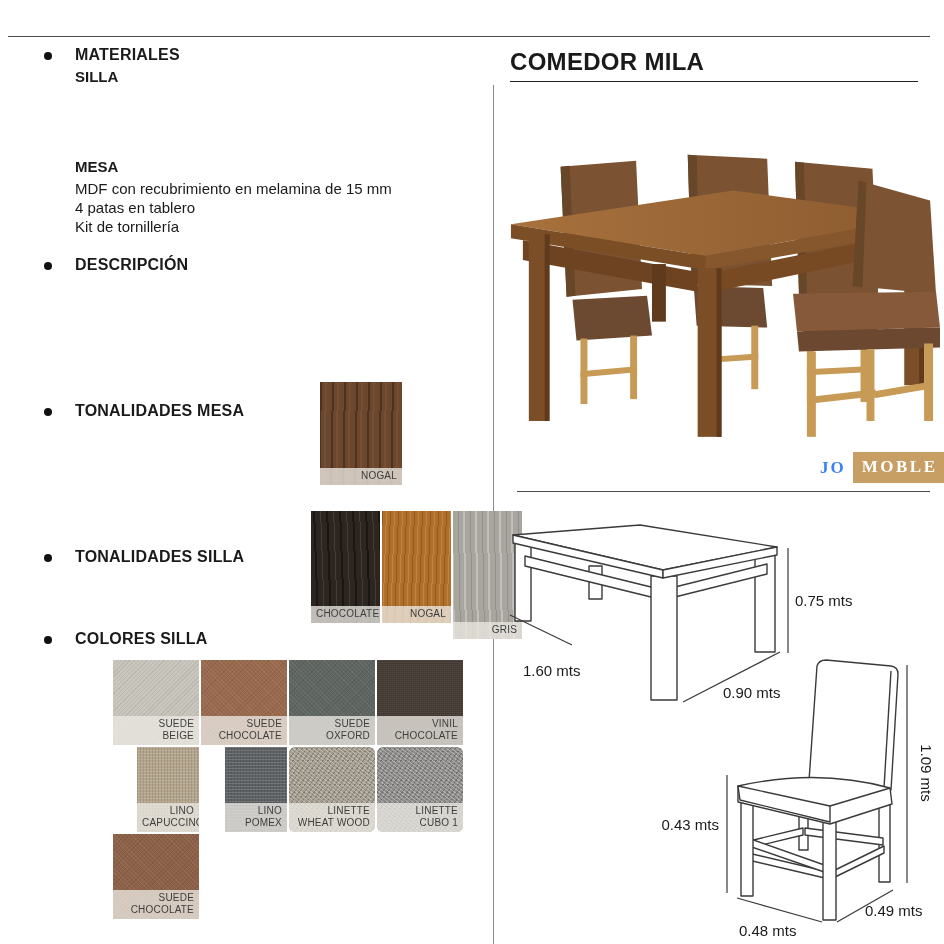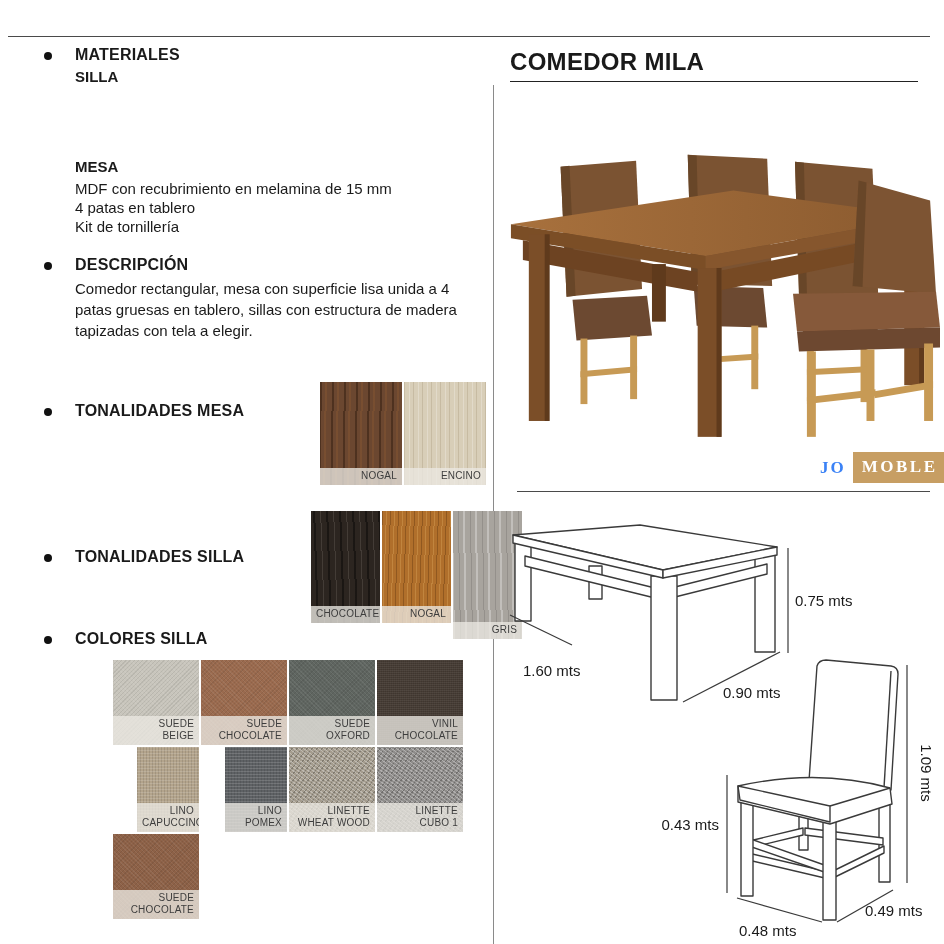--- a/index.html
+++ b/index.html
@@ -44,21 +44,21 @@
   .tx-wood-gris{background-image:
     repeating-linear-gradient(89deg,rgba(255,255,255,.30) 0 2px,rgba(0,0,0,0) 2px 7px,rgba(0,0,0,.12) 7px 8px,rgba(0,0,0,0) 8px 12px);}
   .tx-fabric{background-image:
     repeating-linear-gradient(45deg,rgba(255,255,255,.07) 0 1px,rgba(0,0,0,0) 1px 3px),
     repeating-linear-gradient(-45deg,rgba(0,0,0,.08) 0 1px,rgba(0,0,0,0) 1px 3px);}
   .tx-linen{background-image:
     repeating-linear-gradient(0deg,rgba(255,255,255,.14) 0 1px,rgba(0,0,0,0) 1px 3px),
     repeating-linear-gradient(90deg,rgba(0,0,0,.10) 0 1px,rgba(0,0,0,0) 1px 3px); margin-left: 24px;}
   .tx-speckle{background-image:
     repeating-linear-gradient(37deg,rgba(255,255,255,.30) 0 1px,rgba(0,0,0,0) 1px 3px),
-    repeating-linear-gradient(-53deg,rgba(0,0,0,.22) 0 1px,rgba(0,0,0,0) 1px 4px);}
+    repeating-linear-gradient(-53deg,rgba(0,0,0,.22) 0 1px,rgba(0,0,0,0) 1px 4px); border-radius: 6px;}
   .tx-vinyl{background-image:
     repeating-linear-gradient(0deg,rgba(255,255,255,.06) 0 1px,rgba(0,0,0,0) 1px 2px),
     repeating-linear-gradient(90deg,rgba(0,0,0,.10) 0 1px,rgba(0,0,0,0) 1px 2px);}
   svg text{font-family:"Liberation Sans","DejaVu Sans",sans-serif;font-size:15px;fill:#1a1a1a;}
   .line-art{fill:#fff;stroke:#3a3a3a;stroke-width:1.4;stroke-linejoin:round;}
   .dim{stroke:#3a3a3a;stroke-width:1.2;}
 </style>
 </head>
 <body>
 
@@ -72,30 +72,26 @@
 
   <div class="abs subhdr" style="left:75px;top:68px;">SILLA</div>
 
   <div class="abs subhdr" style="left:75px;top:158px;">MESA</div>
   <div class="abs body-lines" style="left:75px;top:179px;white-space:pre-line;">MDF con recubrimiento en melamina de 15 mm
 4 patas en tablero
 Kit de tornillería</div>
 
   <div class="abs bullet" style="left:44px;top:262px;"></div>
   <div class="abs hdr" style="left:75px;top:256px;">DESCRIPCIÓN</div>
-  <div class="abs para" style="left:75px;top:278px;">Comedor rectangular, mesa con superficie lisa unida a 4 patas gruesas en tablero, sillas con estructura de madera tapizadas con tela a elegir.</div>
 
   <div class="abs bullet" style="left:44px;top:408px;"></div>
   <div class="abs hdr" style="left:75px;top:402px;">TONALIDADES MESA</div>
   <div class="abs swatch-row" style="left:272px;top:382px;grid-template-columns:82px 82px;">
     <div class="swatch tx-wood-dark" style="height: 103px; background-color: rgb(107, 71, 48);">
       <span class="sw-label">NOGAL</span>
-    </div>
-    <div class="swatch tx-wood-light" style="height: 103px; background-color: rgb(216, 206, 184);">
-      <span class="sw-label">ENCINO</span>
     </div>
   </div>
 
   <div class="abs bullet" style="left:44px;top:554px;"></div>
   <div class="abs hdr" style="left:75px;top:548px;">TONALIDADES SILLA</div>
   <div class="abs swatch-row" style="left:263px;top:511px;grid-template-columns:69px 69px 69px;">
     <div class="swatch tx-wood-choc" style="height: 112px; background-color: rgb(44, 37, 32);">
       <span class="sw-label">CHOCOLATE</span>
     </div>
     <div class="swatch tx-wood-oak" style="height: 112px; background-color: rgb(176, 111, 43);">

